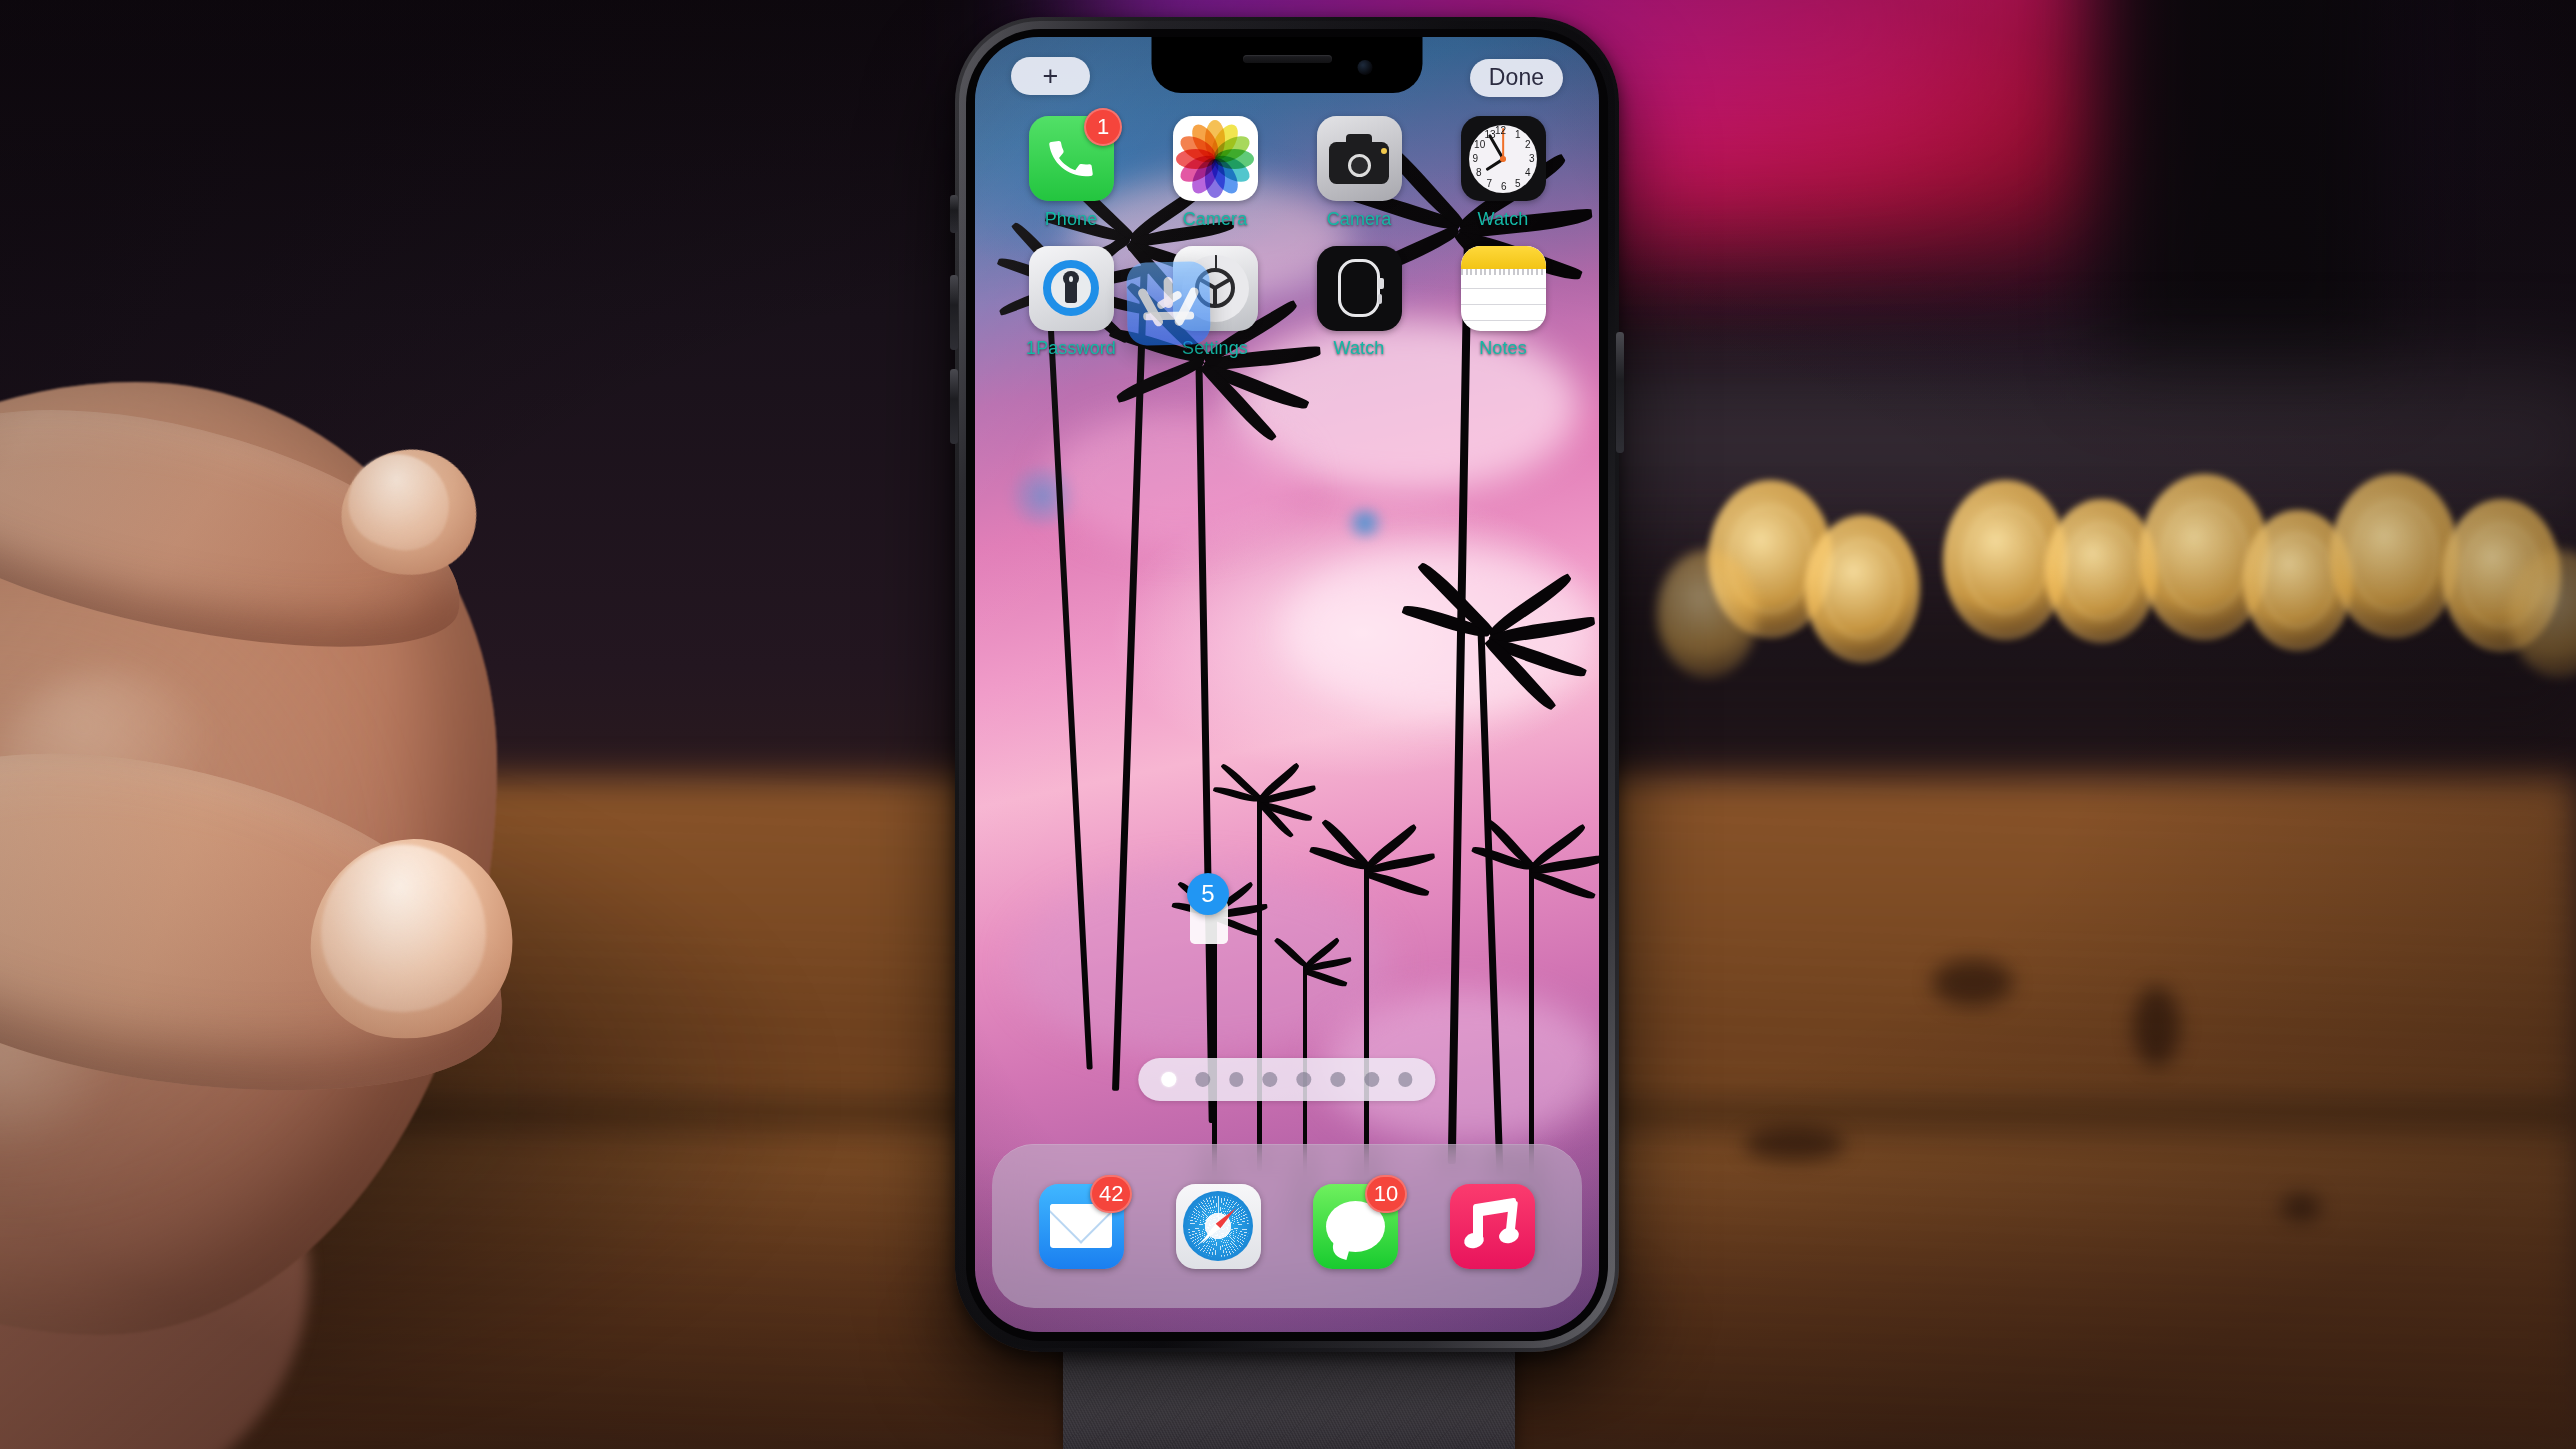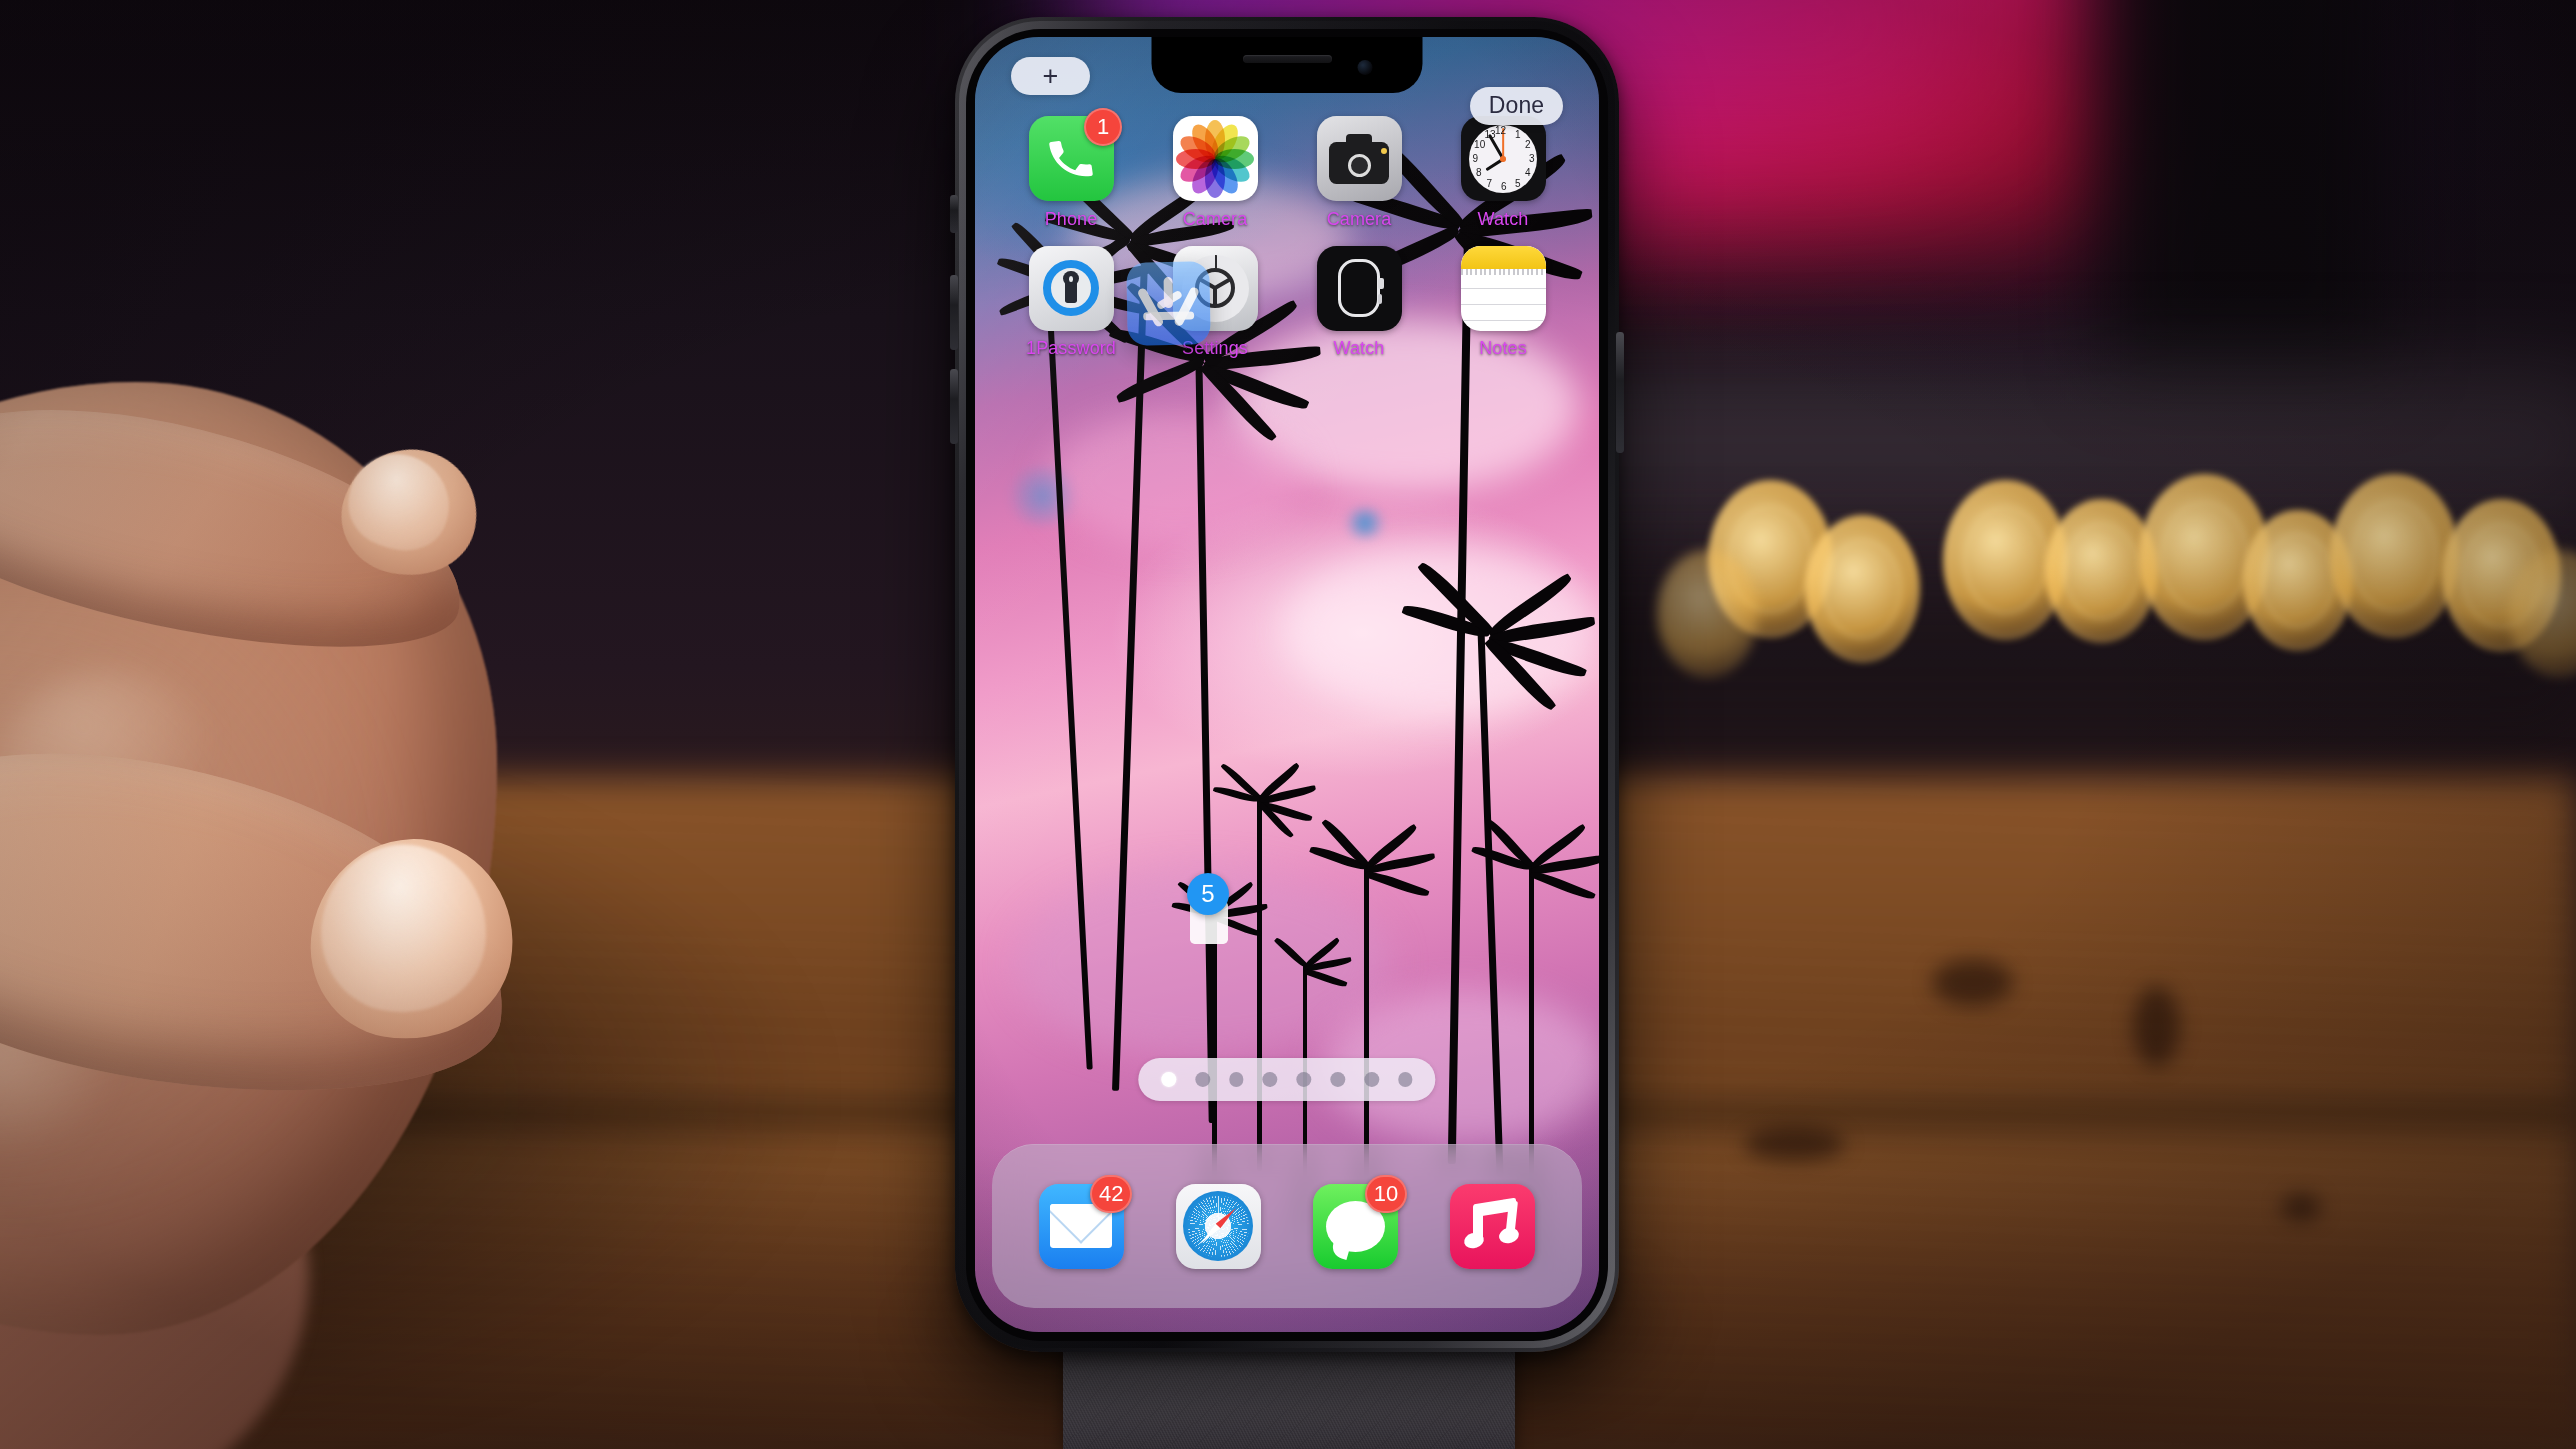--- a/index.html
+++ b/index.html
@@ -226,33 +226,33 @@
 
   
   .topbar{ position:absolute; left:0; right:0; top:20px; height:50px; z-index:12; }
   .pill{
     position:absolute; height:38px; border-radius:19px;
     background:rgba(235,237,245,.93);
     display:flex; align-items:center; justify-content:center;
     color:#2b2b40; box-shadow:0 1.3px 6.7px rgba(0,0,0,.18);
   }
   .pill-add{ left:36px; top:0; width:79px; font-size:27px; font-weight:400; }
-  .pill-done{ right:36px; top:1.3px; width:93px; font-size:23px; font-weight:500; letter-spacing:0.1px;margin-top:28px; }
+  .pill-done{ right:36px; top:1.3px; width:93px; font-size:23px; font-weight:500; letter-spacing:0.1px; }
 
   
   .grid{ position:absolute; left:0; right:0; top:79px; z-index:11; }
   .row{ display:flex; justify-content:space-around; padding:0 24px; margin-bottom:16px; }
   .app{ width:111px; display:flex; flex-direction:column; align-items:center; position:relative; }
   .icon{
     width:85px; height:85px; border-radius:19.5px; position:relative; overflow:visible;
     box-shadow:0 2px 6px rgba(0,0,0,.30);
   }
   .icon-inner{ position:absolute; inset:0; border-radius:19.5px; overflow:hidden; }
   .label{
-    margin-top:7.4px; font-size:18px; color:#d946ef; font-weight:400;
+    margin-top:7.4px; font-size:18px; color:#14b8a6; font-weight:400;
     text-shadow:0 0.7px 2.7px rgba(0,0,0,.65); white-space:nowrap; letter-spacing:0.1px;
   }
   .badge{
     position:absolute; top:-8.7px; right:-8.7px; min-width:38px; height:38px;
     border-radius:19px; background:#f5453c; border:2px solid rgba(255,255,255,.25);
     color:#fff; font-size:22px; font-weight:500;
     display:flex; align-items:center; justify-content:center; padding:0 6.7px;
     box-shadow:0 1.3px 4.7px rgba(0,0,0,.35); z-index:4;
   }
 

